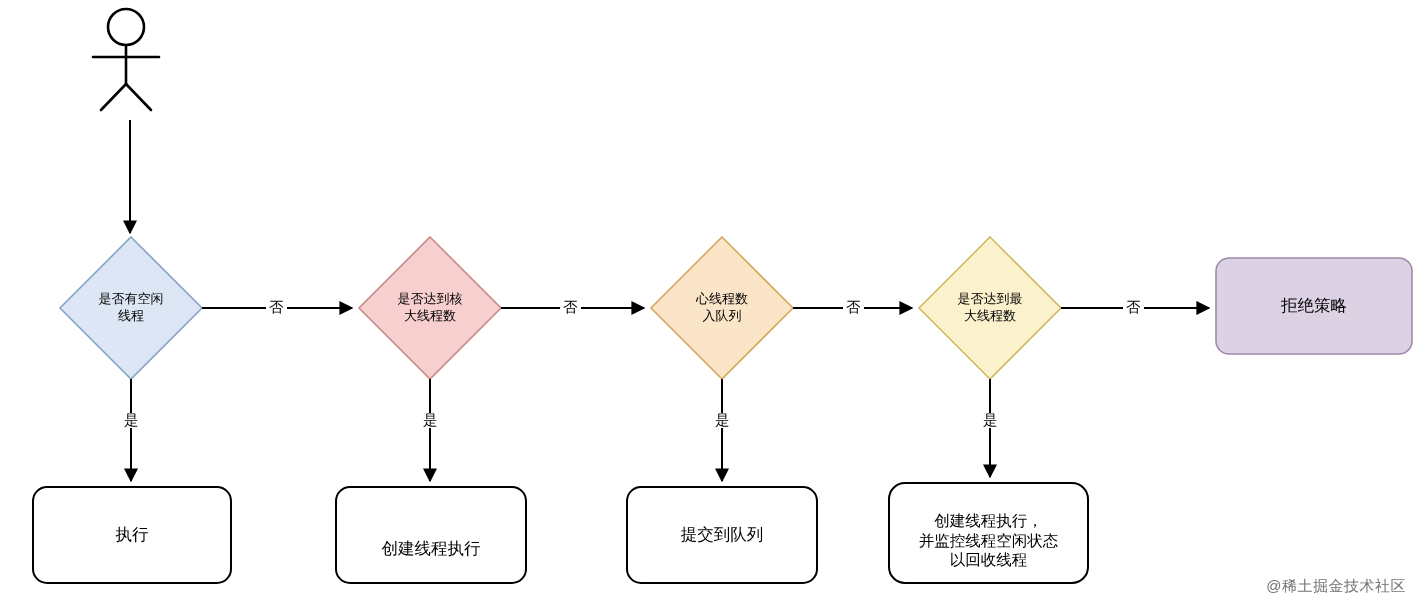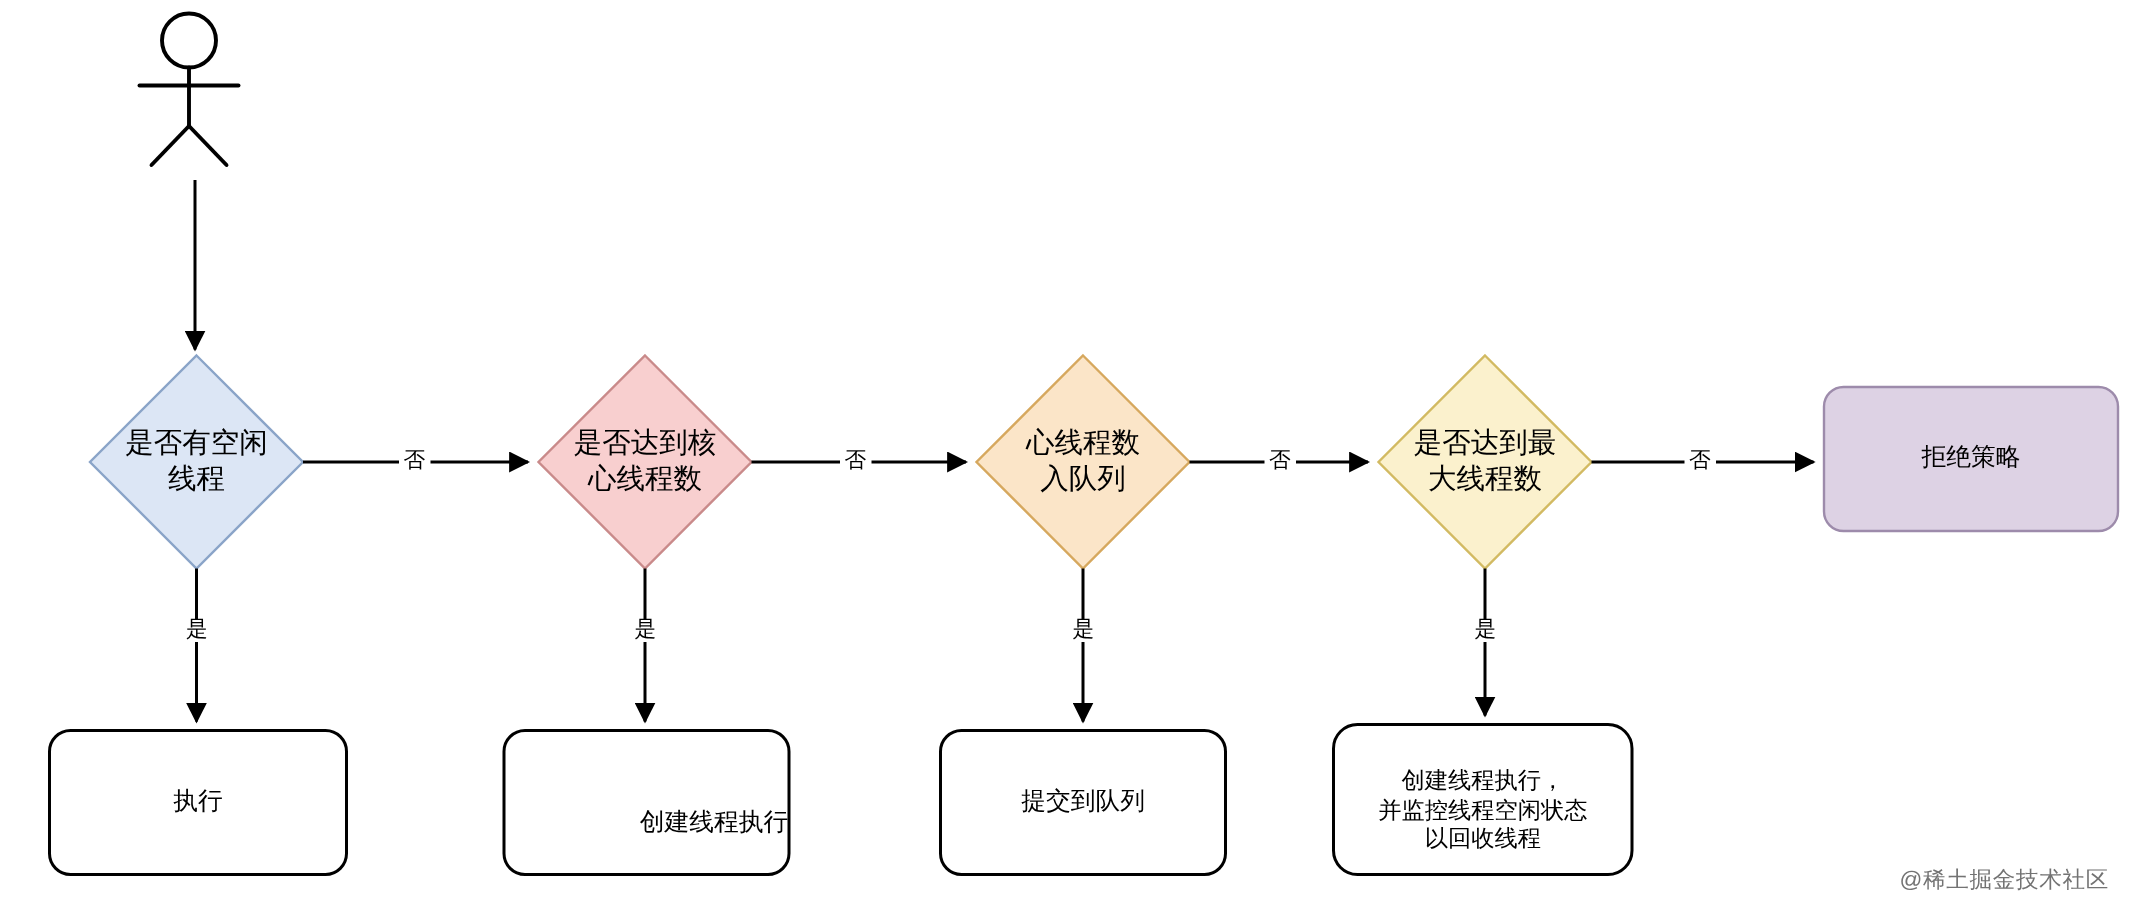--- a/index.html
+++ b/index.html
@@ -29,21 +29,21 @@
     display: flex;
     align-items: center;
     justify-content: center;
     text-align: center;
     color: #000000;
     line-height: 1.28;
     white-space: pre-line;
     pointer-events: none;
   }
   .diamond-label {
-    font-size: 19px;
+    font-size: 13px;
     font-weight: 500;
   }
   .box-label {
     font-size: 16.5px;
     font-weight: 400;
   }
   .edge-label {
     position: absolute;
     font-size: 14.5px;
     color: #000000;
@@ -103,30 +103,30 @@
 
     <rect x="33" y="487" width="198" height="96" rx="14" ry="14" fill="#ffffff" stroke="#000000" stroke-width="2"></rect>
     <rect x="336" y="487" width="190" height="96" rx="14" ry="14" fill="#ffffff" stroke="#000000" stroke-width="2"></rect>
     <rect x="627" y="487" width="190" height="96" rx="14" ry="14" fill="#ffffff" stroke="#000000" stroke-width="2"></rect>
     <rect x="889" y="483" width="199" height="100" rx="16" ry="16" fill="#ffffff" stroke="#000000" stroke-width="2"></rect>
   </svg>
 
   <div class="node-label diamond-label" style="left:61px; top:268px; width:140px; height:80px;">是否有空闲
 线程</div>
   <div class="node-label diamond-label" style="left:360px; top:268px; width:140px; height:80px;">是否达到核
-心线程数</div>
+大线程数</div>
   <div class="node-label diamond-label" style="left:652px; top:268px; width:140px; height:80px;">心线程数
 入队列</div>
   <div class="node-label diamond-label" style="left:920px; top:268px; width:140px; height:80px;">是否达到最
 大线程数</div>
 
   <div class="node-label box-label" style="left:33px; top:487px; width:198px; height:96px;">执行</div>
 
   <div class="node-label box-label" style="left:1216px; top:258px; width:196px; height:96px;">拒绝策略</div>
-  <div class="node-label box-label" style="left:336px; top:487px; width:190px; height:124px;margin-left:45px;">创建线程执行</div>
+  <div class="node-label box-label" style="left:336px; top:487px; width:190px; height:124px;">创建线程执行</div>
   <div class="node-label box-label" style="left:627px; top:487px; width:190px; height:96px;">提交到队列</div>
   <div class="node-label box-label" style="left:889px; top:483px; width:199px; height:115px; font-size:15.5px;">创建线程执行，
 并监控线程空闲状态
 以回收线程</div>
 
   <div class="edge-label" style="left:266px; top:300px;">否</div>
   <div class="edge-label" style="left:560px; top:300px;">否</div>
   <div class="edge-label" style="left:843px; top:300px;">否</div>
   <div class="edge-label" style="left:1123px; top:300px;">否</div>
 

